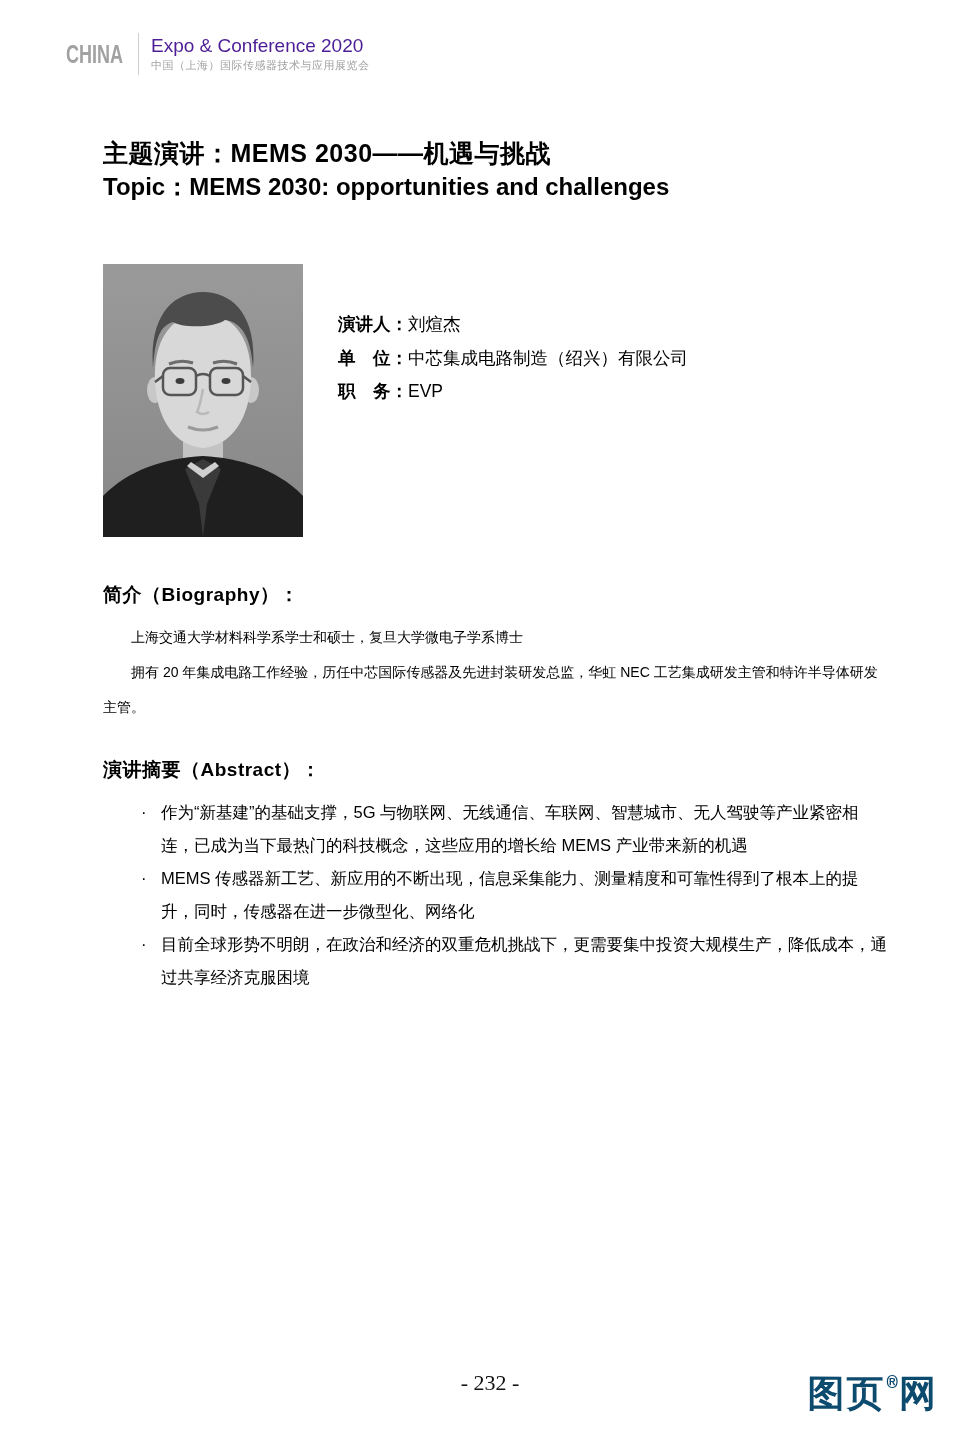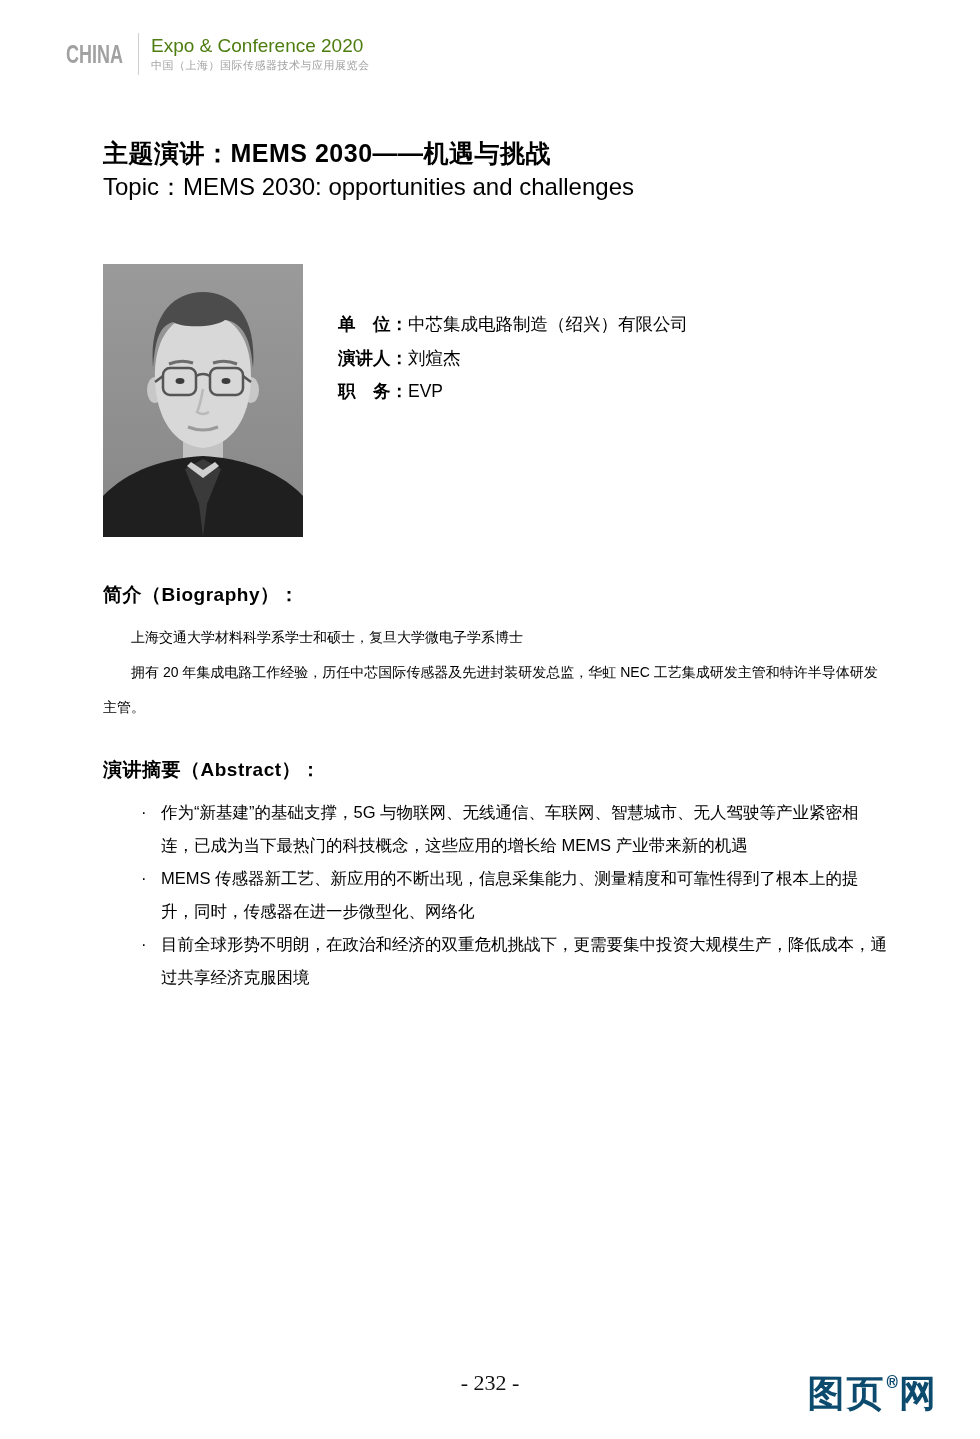--- a/index.html
+++ b/index.html
@@ -13,27 +13,27 @@
   }
 
   
   .logo { position: absolute; left: 58px; top: 33px; display: flex; align-items: center; }
   .logo-brand { display: flex; align-items: center; color: #a1a1a1; font-weight: bold; }
   .logo-brand .sensor-txt { font-size: 38px; letter-spacing: 1px; line-height: 44px; }
   .logo-o-icon { width: 32px; height: 32px; margin: 0 1px; position: relative; top: 1px; }
   .logo-china { font-size: 25px; font-weight: bold; color: #a1a1a1; transform: scaleX(0.72); transform-origin: left center; margin-left: 8px; letter-spacing: 0px; width: 90px; }
   .logo-divider { width: 1px; height: 42px; background: #cfcfcf; margin-left: -18px; margin-right: 12px; }
   .logo-right { display: flex; flex-direction: column; justify-content: center; }
-  .logo-tag-en { font-size: 19px; color: #4d7c0f; line-height: 22px; }
+  .logo-tag-en { font-size: 19px; color: #4c1d95; line-height: 22px; }
   .logo-tag-zh { font-size: 11px; color: #a1a1a1; line-height: 16px; letter-spacing: 0.5px; }
 
   
   .title-block { position: absolute; left: 103px; top: 136px; }
   .title-zh { font-size: 25px; font-weight: bold; line-height: 34px; letter-spacing: 0.5px; }
-  .title-en { font-size: 24px; font-weight: normal; line-height: 33px; }
+  .title-en { font-size: 24px; font-weight: bold; line-height: 33px; }
 
   
   .photo { position: absolute; left: 103px; top: 264px; width: 200px; height: 273px; background: #8f8f8f; }
   .photo svg { display: block; }
 
   
   .speaker { position: absolute; left: 338px; top: 308px; font-size: 17.5px; }
   .speaker-row { line-height: 33.5px; }
   .speaker-label { font-weight: bold; }
 
@@ -110,24 +110,24 @@
     <ellipse cx="123" cy="117" rx="4.5" ry="3" fill="#3c3c3c"></ellipse>
 
     <path d="M100,125 Q97,142 94,148 Q100,152 106,148" stroke="#b9b9b9" stroke-width="2.5" fill="none"></path>
 
     <path d="M85,163 Q100,169 115,163" stroke="#9a9a9a" stroke-width="3" fill="none"></path>
   </svg>
 </div>
 
 <div class="speaker">
   <div class="speaker-row">
-    <span class="speaker-label">单　位：</span><span>中芯集成电路制造（绍兴）有限公司</span>
+    <span class="speaker-label">演讲人：</span><span>刘煊杰</span>
   </div>
   <div class="speaker-row">
-    <span class="speaker-label">演讲人：</span><span>刘煊杰</span>
+    <span class="speaker-label">单　位：</span><span>中芯集成电路制造（绍兴）有限公司</span>
   </div>
   <div class="speaker-row">
     <span class="speaker-label">职　务：</span><span>EVP</span>
   </div>
 </div>
 
 <div class="sec-heading bio-heading">简介（Biography）：</div>
 <div class="bio">
   <p>上海交通大学材料科学系学士和硕士，复旦大学微电子学系博士</p>
   <p>拥有 20 年集成电路工作经验，历任中芯国际传感器及先进封装研发总监，华虹 NEC 工艺集成研发主管和特许半导体研发主管。</p>

